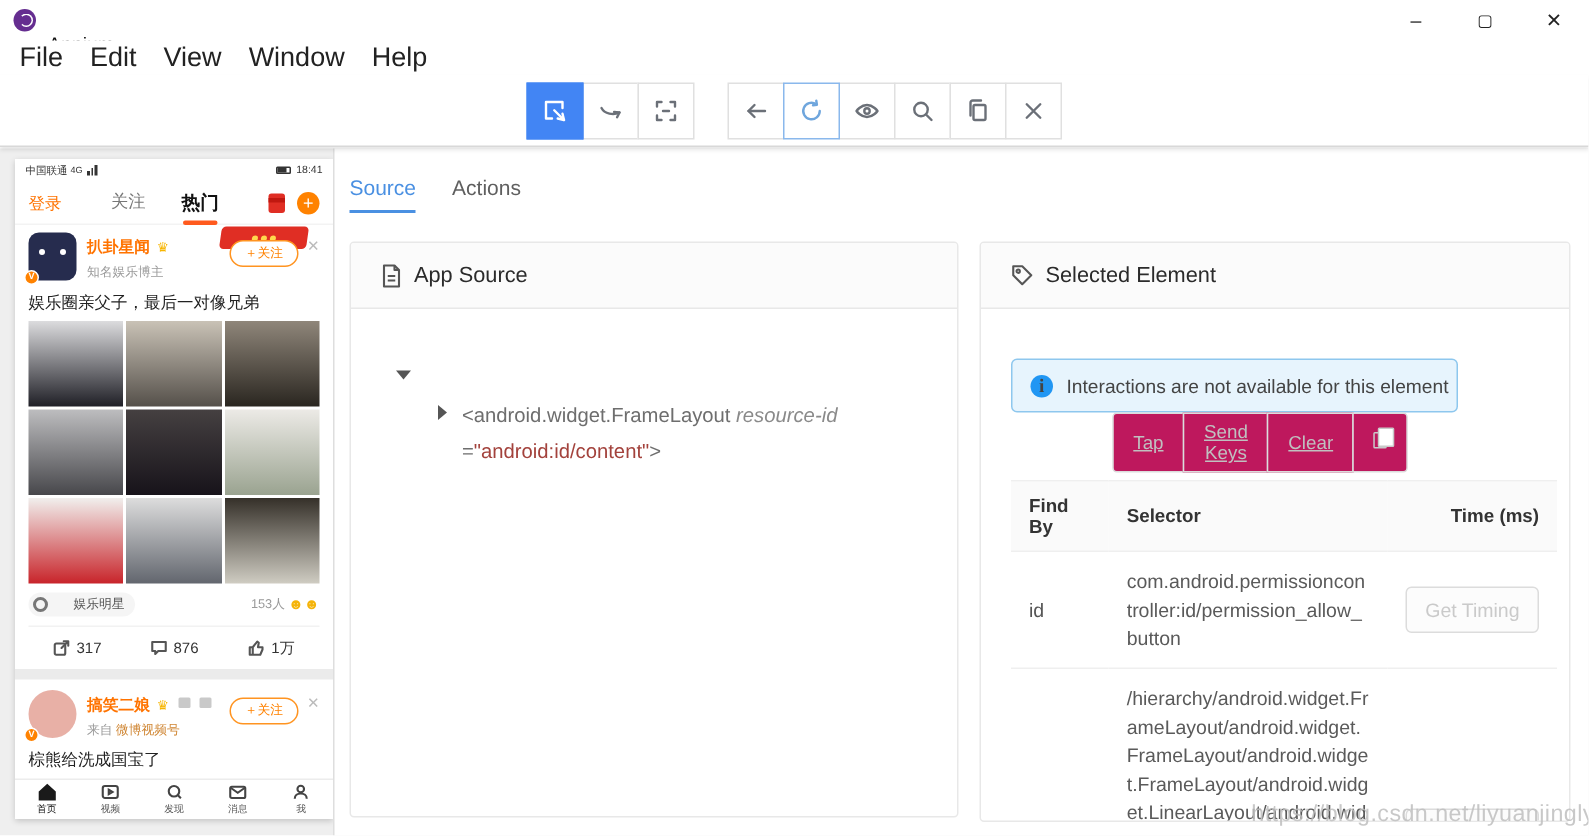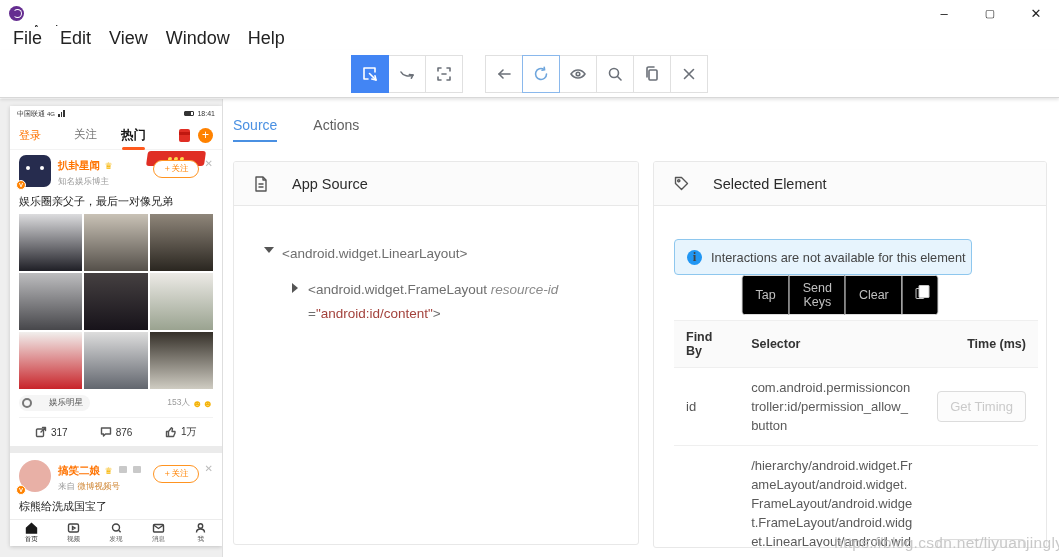--- a/index.html
+++ b/index.html
@@ -79,27 +79,27 @@
   .feed-gap { height:7px; background:#ebebeb; margin:0 -9px; }
   .ht-line { font-size:10px; color:#5b7bb4; margin-top:4px; white-space:nowrap; overflow:hidden; }
   .vstrip { height:9px; margin:5px -1px 0; }
   .p-tabbar { position:absolute; left:0; right:0; bottom:0; height:27px; background:#fff; border-top:1px solid #ececec; display:flex; }
   .p-tb { flex:1; display:flex; flex-direction:column; align-items:center; justify-content:center; gap:1px; }
   .p-tb svg { stroke:#444; fill:none; stroke-width:1.4; }
   .p-tb span { font-size:6.5px; color:#555; }
 
   
   .rsection { position:absolute; left:222px; top:0; right:0; bottom:0; background:#fff; border-left:1px solid #dedede; }
-  .insp-tabs { position:absolute; top:18px; left:10px; display:flex; gap:36px; }
+  .insp-tabs { position:absolute; top:18px; left:10px; display:flex; gap:24px; }
   .insp-tab { font-size:14px; color:#5f5f5f; padding-bottom:9px; position:relative; }
   .insp-tab.on { color:#4a90e2; }
   .insp-tab.on::after { content:""; position:absolute; left:0; right:0; bottom:0; height:2.5px; background:#4a90e2; }
 
   .card { position:absolute; background:#fff; border:1px solid #e8e8e8; border-radius:3px; overflow:hidden; }
-  .card-hd { height:44px; background:#fbfbfb; border-bottom:1px solid #e8e8e8; display:flex; align-items:center; padding:0 20px; gap:24px; font-size:14.5px; color:#2b2b2b; font-weight:500; }
+  .card-hd { height:44px; background:#fbfbfb; border-bottom:1px solid #e8e8e8; display:flex; align-items:center; padding:0 20px; gap:8px; font-size:14.5px; color:#2b2b2b; font-weight:500; }
   .card-hd svg { stroke:#555; fill:none; stroke-width:1.4; stroke-linejoin:round; }
   #source-card { left:10px; top:62px; width:406px; bottom:12px; }
   #element-card { left:430px; top:62px; width:394px; bottom:9px; }
 
   
   .tree { padding:36px 0 0 30px; font-size:13.5px; color:#6e6e6e; }
   .tree-row { display:flex; margin-bottom:12px; }
   .caret { width:18px; flex:none; padding-top:5px; }
   .caret i { display:block; width:0; height:0; }
   .caret-down i { border-left:5px solid transparent; border-right:5px solid transparent; border-top:6px solid #555; }
@@ -107,21 +107,21 @@
   .indent { margin-left:26px; }
   .node-text { width:252px; line-height:24px; word-break:break-all; }
   .attr-name { font-style:italic; color:#8a8a8a; }
   .attr-val { color:#a3423c; }
 
   
   .alert { position:absolute; left:20px; top:77px; width:298px; height:36px; background:#e7f4fd; border:1px solid #8ec7ee; border-radius:4px; display:flex; align-items:center; padding:0 12px; gap:9px; }
   .info-ic { width:15px; height:15px; border-radius:50%; background:#2196f3; color:#fff; font-size:10px; font-weight:bold; line-height:15px; text-align:center; flex:none; font-family:"Liberation Serif",serif; }
   .alert span { font-size:12.8px; color:#444; white-space:nowrap; }
   .act-btns { position:absolute; top:113px; left:50%; transform:translateX(-55%); display:flex; }
-  .ab { border:1px solid #dcdcdc; background:#000000; color:#c0c0c0; font-size:12.5px; padding:5px 13px; margin-left:-1px; }
+  .ab { border:1px solid #dcdcdc; background:#be185d; color:#c0c0c0; font-size:12.5px; padding:5px 13px; margin-left:-1px;text-decoration:underline; }
   .ab:first-child { border-radius:3px 0 0 3px; margin-left:0; }
   .ab:last-child { border-radius:0 3px 3px 0; }
   .copy-glyph { display:inline-block; width:9px; height:11px; border:1.3px solid #c9c9c9; border-radius:1px; position:relative; }
   .copy-glyph::after { content:""; position:absolute; left:2px; top:-4px; width:9px; height:11px; border:1.3px solid #c9c9c9; border-radius:1px; background:#fff; }
 
   table.findby { position:absolute; left:20px; top:158px; width:364px; border-collapse:collapse; font-size:13px; color:#555; }
   table.findby th { background:#fafafa; border-top:1px solid #efefef; border-bottom:1px solid #efefef; font-weight:600; color:#333; text-align:left; padding:9px 12px; font-size:12.5px; }
   table.findby th.num, table.findby td.num { text-align:right; }
   table.findby td { padding:10px 12px; border-bottom:1px solid #efefef; vertical-align:middle; }
   table.findby tr.clipped td { border-bottom:none; vertical-align:bottom; padding-bottom:2px; }
@@ -391,21 +391,20 @@
               <path d="M9 1v3h3"></path>
               <path d="M4.5 8h5M4.5 11h5"></path>
             </svg>
           <span>App Source</span>
         </div>
         <div class="tree">
           <div class="tree-row">
             <span class="caret caret-down">
                 <i></i>
               </span>
-            <span class="node-text" style="width:320px;">&lt;android.widget.LinearLayout&gt;</span>
           </div>
           <div class="tree-row indent">
             <span class="caret caret-right">
                 <i></i>
               </span>
             <span class="node-text"><span>&lt;android.widget.FrameLayout </span><span class="attr-name">resource-id</span><span>=</span><span class="attr-val">"android:id/content"</span><span>&gt;</span></span>
           </div>
         </div>
       </div>
 

